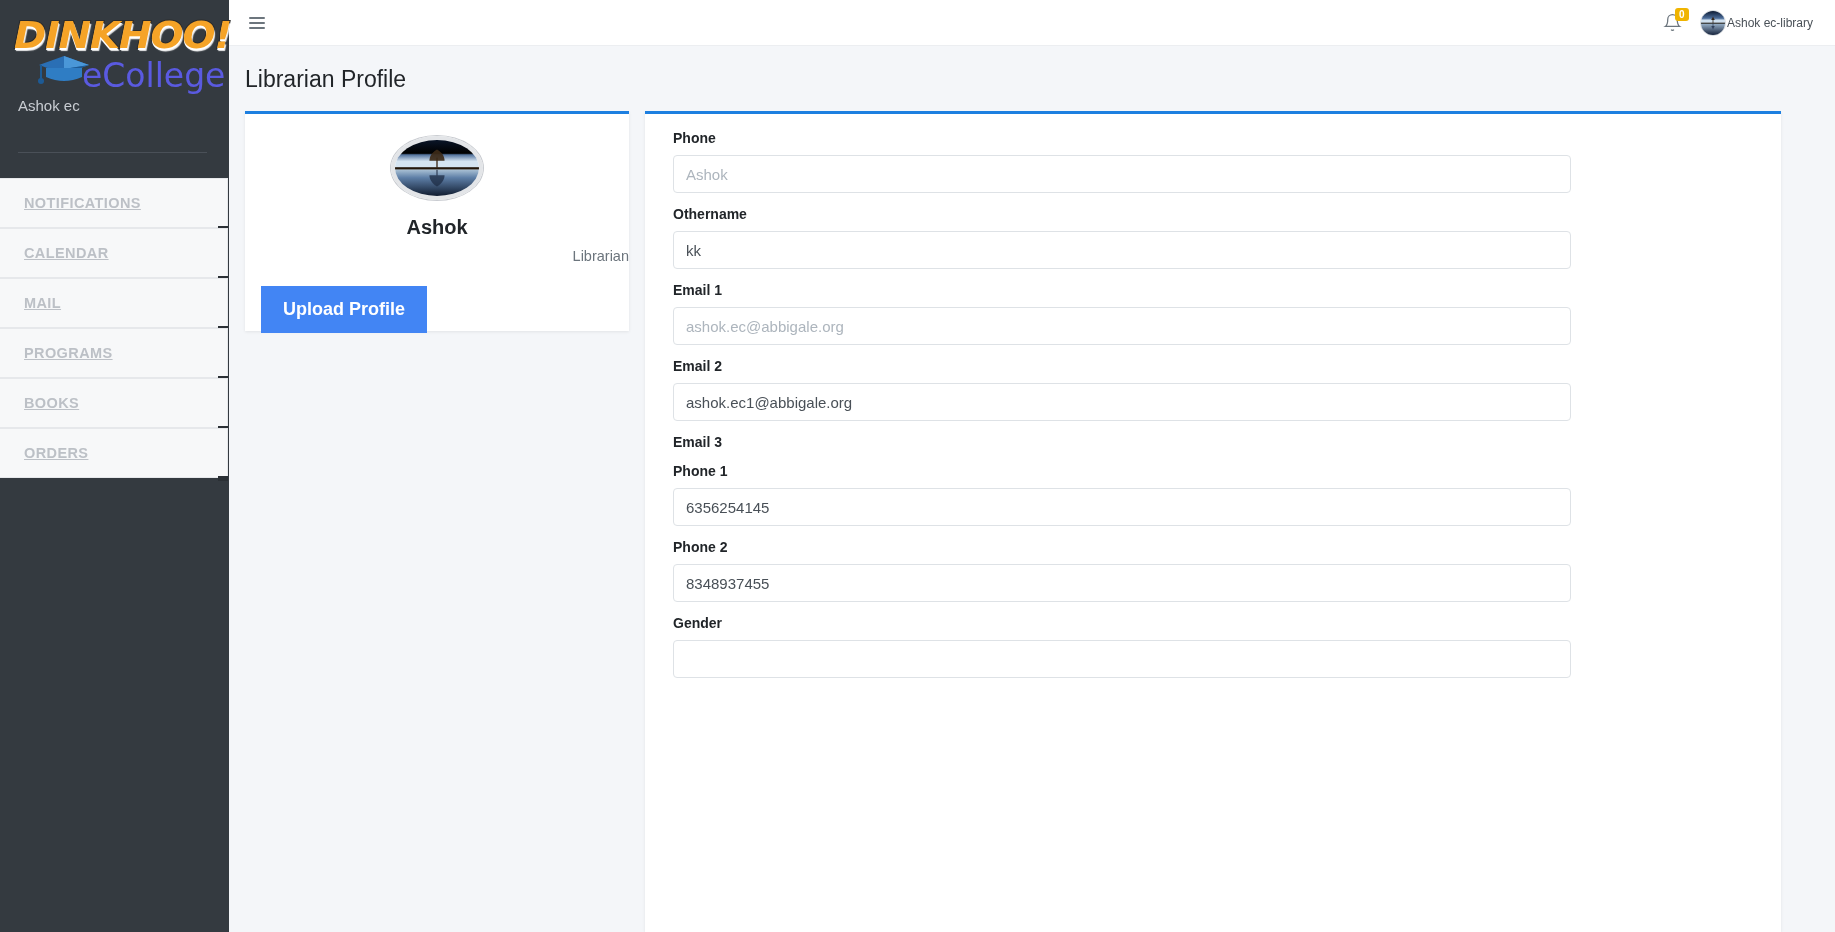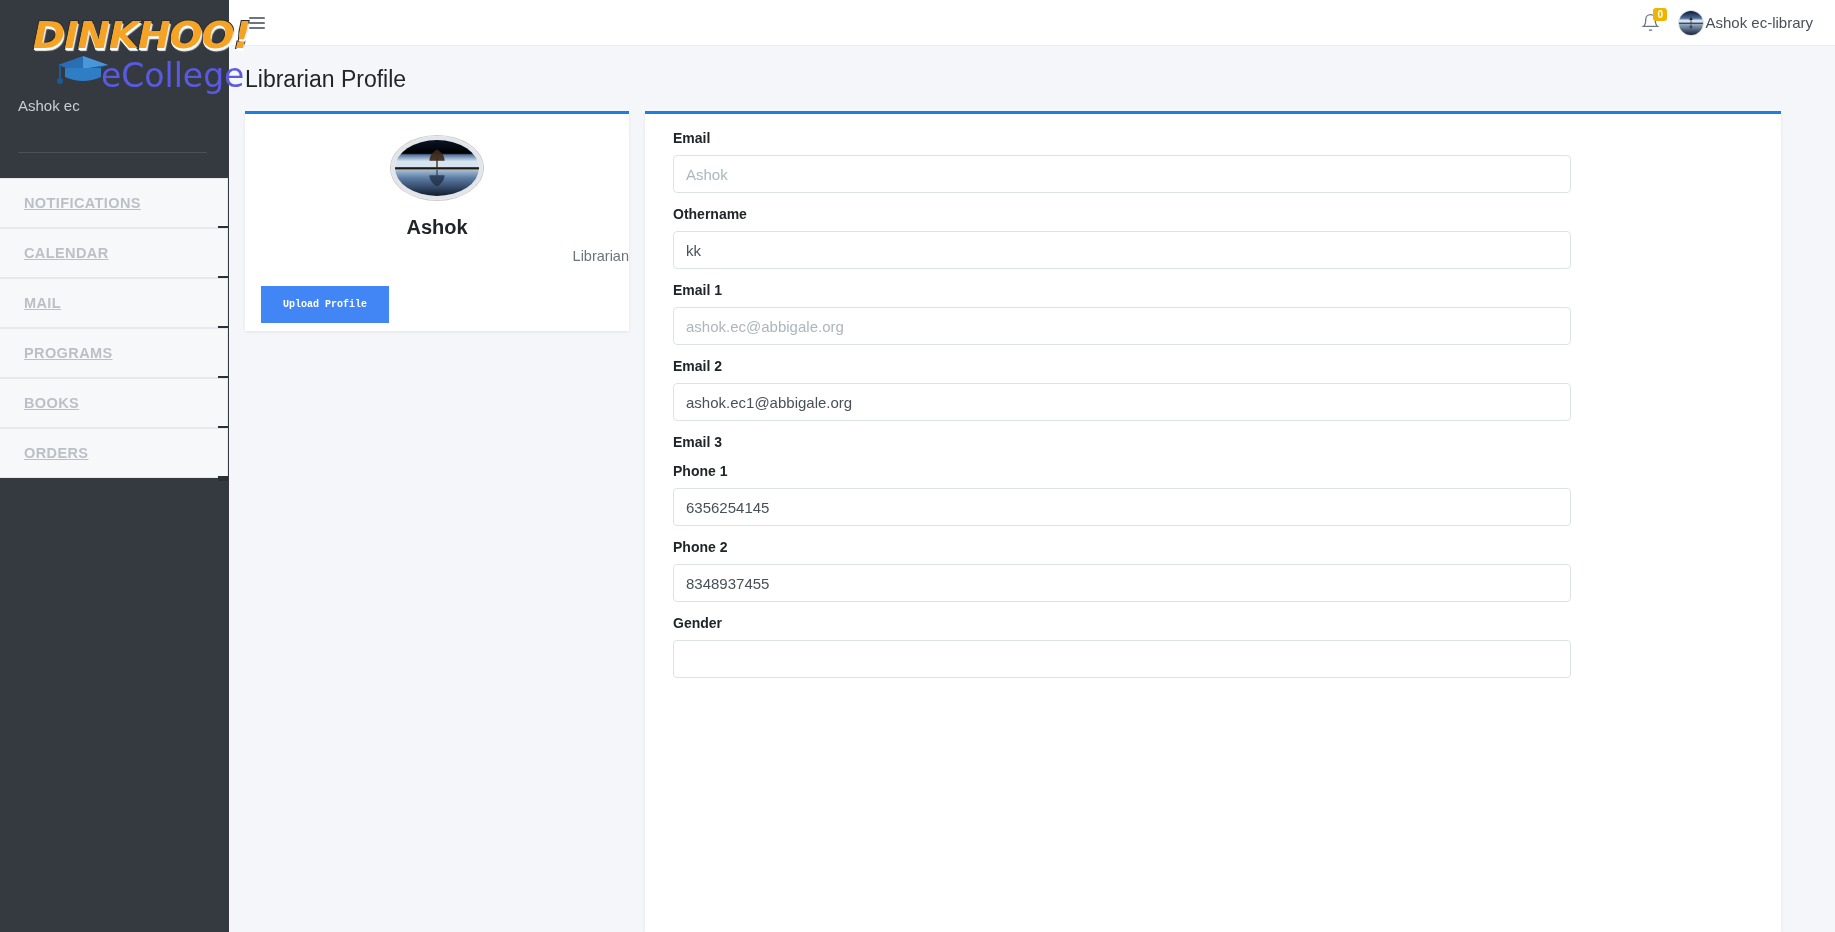--- a/index.html
+++ b/index.html
@@ -16,21 +16,21 @@
     position: relative;
     width: 229px; min-width: 229px; height: 932px;
     background: #343a40;
     z-index: 5;
   }
   .brand {
     height: 108px;
     padding: 8px 12px 0 8px;
     position: relative;
   }
-  .logo-wrap { position: relative; width: 212px; height: 88px; margin-left: 19px; }
+  .logo-wrap { position: relative; width: 212px; height: 88px; }
   .logo-dinkhoo {
     position: absolute; left: 6px; top: 6px;
     font-family: "DejaVu Sans", sans-serif;
     font-size: 37px; font-weight: bold; font-style: italic;
     letter-spacing: -1px;
     color: #f5a327;
     -webkit-text-stroke: 2px #2b2b2b;
     paint-order: stroke fill;
     text-shadow: 0 2px 0 #ffffff, 1px 3px 1px rgba(255,255,255,.9);
     transform: scaleX(1.05);
@@ -109,21 +109,21 @@
     border-radius: 3px;
     padding: 1px 4px 1px 4px;
     line-height: 11px;
   }
   .user-chip { display: flex; align-items: center; cursor: pointer; }
   .avatar-sm {
     width: 26px; height: 26px; border-radius: 50%;
     overflow: hidden; margin-right: 1px;
     border: 1px solid #d8dce0;
   }
-  .user-name { font-size: 15px; color: #495057; }
+  .user-name { font-size: 12px; color: #495057; }
 
   .page-title {
     font-size: 23px; color: #212529;
     padding: 20px 0 18px 8px;
     margin-left: 8px;
     font-weight: normal;
   }
 
   .content {
     display: flex;
@@ -159,22 +159,22 @@
   }
   .profile-role {
     text-align: right; font-size: 14.5px; color: #6c757d; margin-top: 9px;
   }
   .upload-btn {
     display: block;
     margin: 22px 0 2px 16px;
     background: #4285f4;
     color: #ffffff;
     border: none;
-    font-size: 10px; font-weight: bold;
-    font-family: Liberation Mono, monospace;
+    font-size: 18px; font-weight: bold;
+    font-family: Liberation Sans, sans-serif;
     padding: 13px 22px;
     cursor: pointer;
   }
 
   
   .form-card {
     flex: 1;
     background: #ffffff;
     border-top: 3px solid #1d7fe0;
     box-shadow: 0 1px 3px rgba(0,0,0,.08);
@@ -331,21 +331,21 @@
           </svg>
         </div>
         <div class="profile-name">Ashok</div>
         <div class="profile-role">Librarian</div>
         <button class="upload-btn">Upload Profile</button>
       </section>
 
       <section class="form-card">
 
         <div class="field">
-          <label class="field-label">Email</label>
+          <label class="field-label">Phone</label>
           <input class="field-input" type="text" placeholder="Ashok" style="">
         </div>
 
 
         <div class="field">
           <label class="field-label">Othername</label>
           <input class="field-input" type="text" placeholder="" value="kk" style="">
         </div>
 
         <div class="field">

